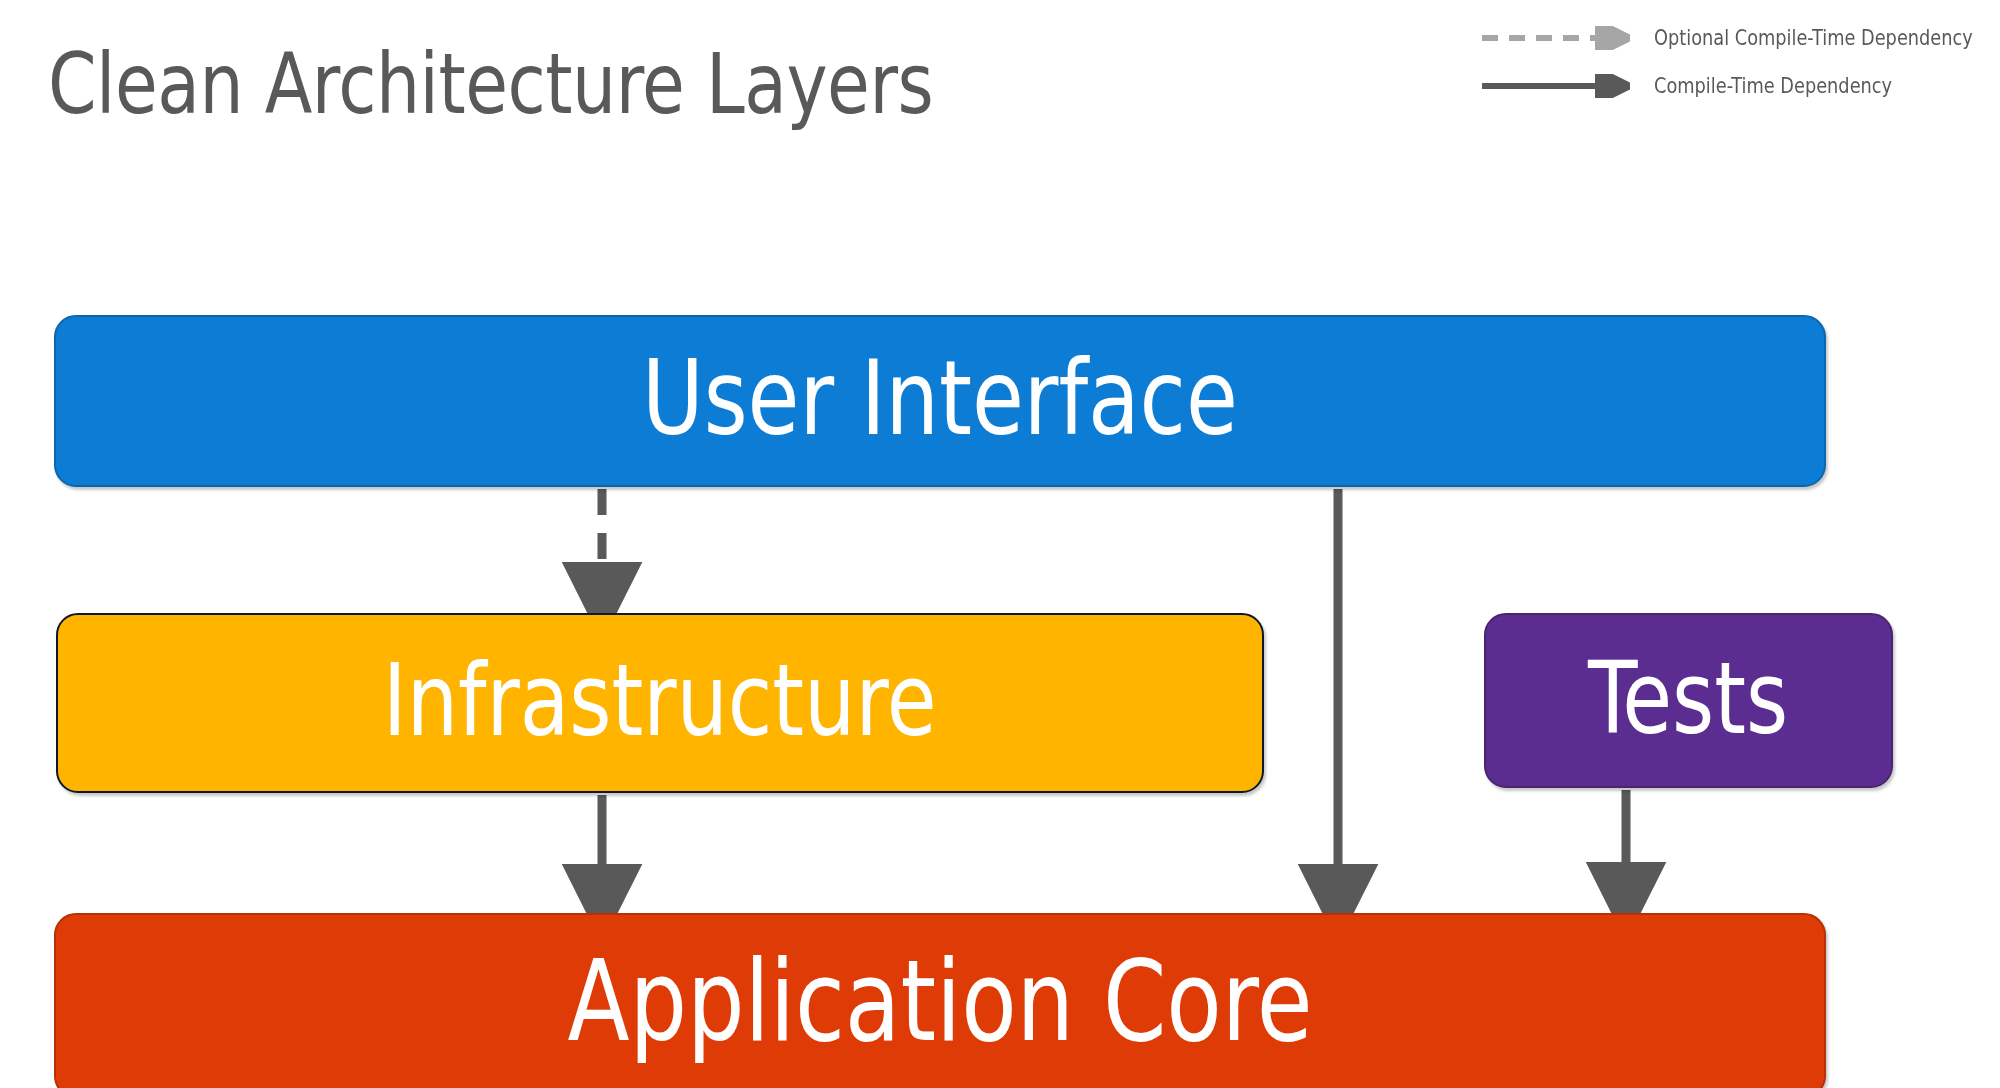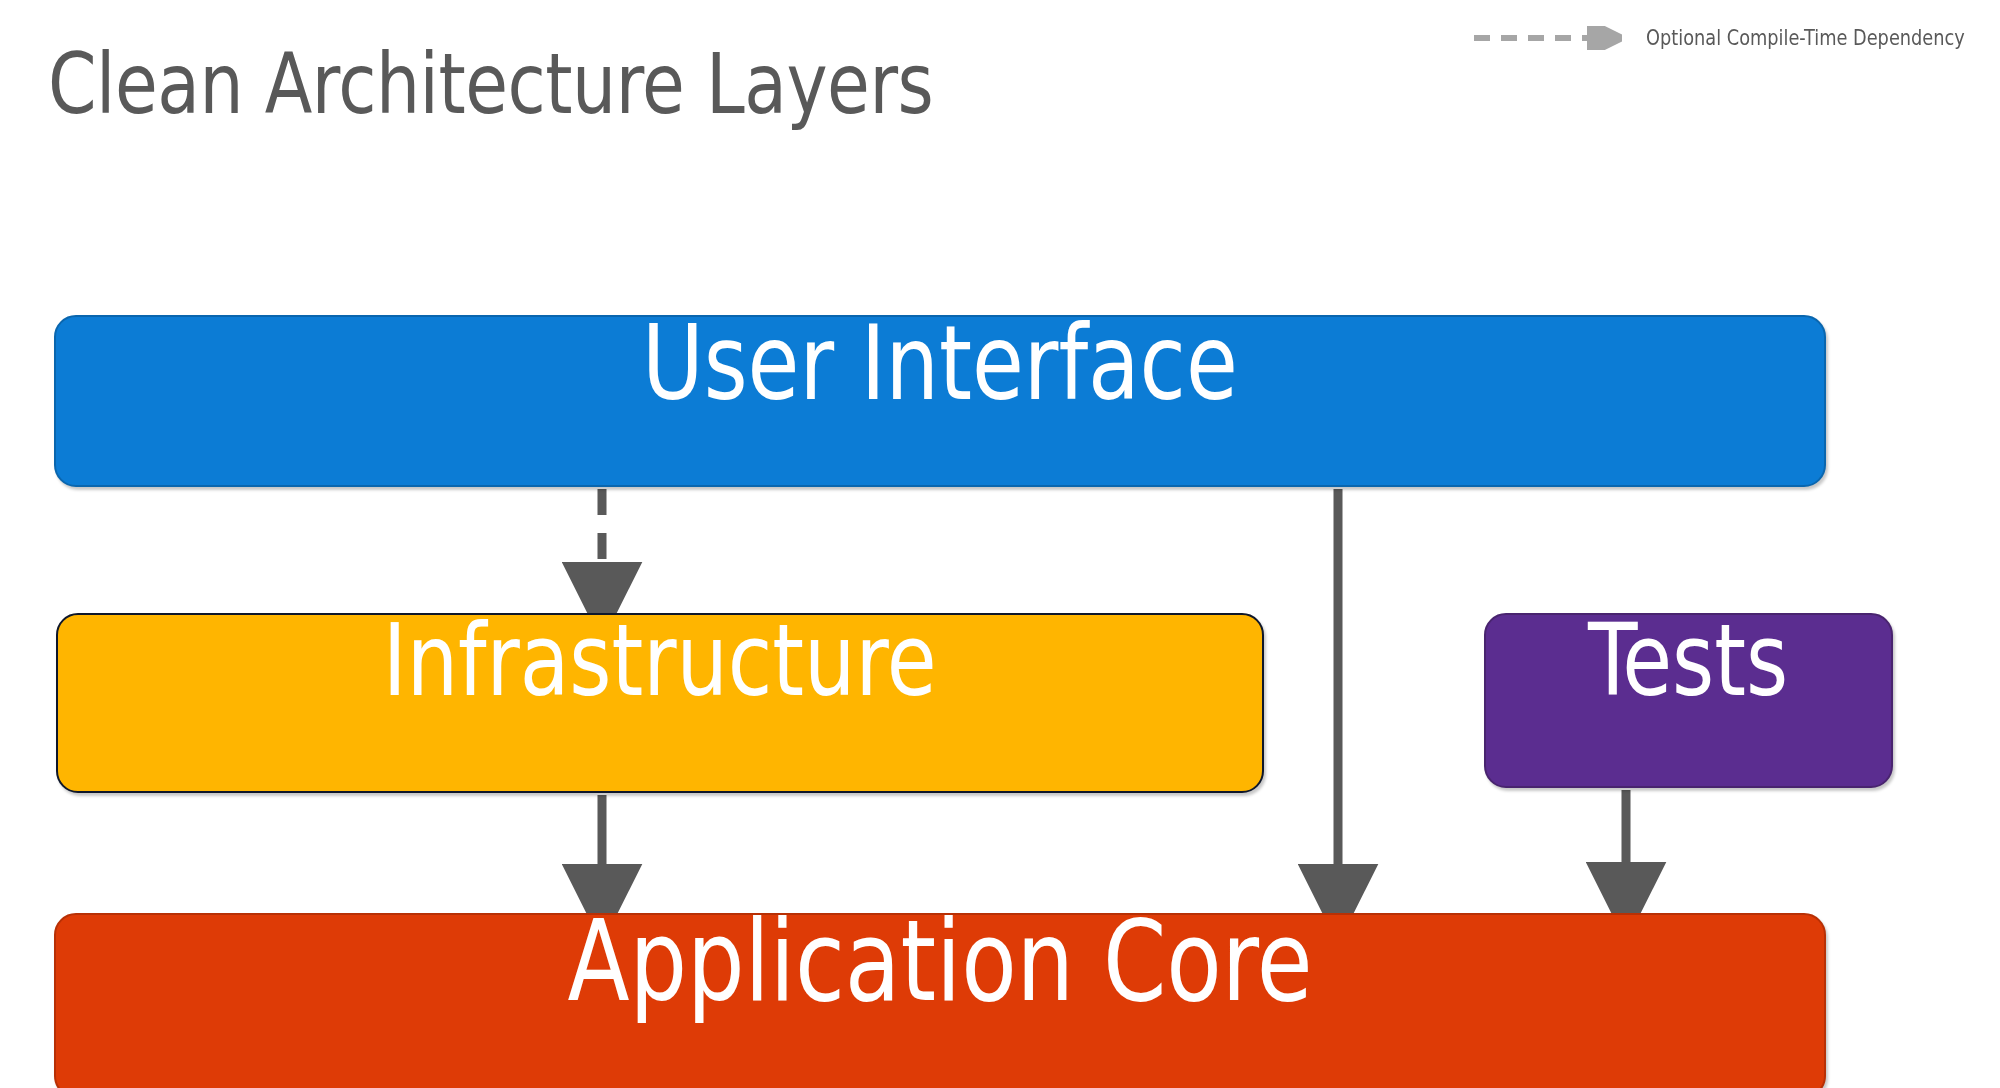--- a/index.html
+++ b/index.html
@@ -41,21 +41,21 @@
   
   #legend {
     position: absolute;
     left: 1450px;
     top: 16px;
     width: 540px;
     height: 96px;
   }
   .legend-row {
     position: absolute;
-    left: 8px;
+    left: 16px;
     height: 40px;
     display: flex;
     align-items: center;
   }
   .legend-row.row-0 { top: 2px; }
   .legend-row.row-1 { top: 50px; }
   .legend-glyph {
     position: relative;
     width: 150px;
     height: 24px;
@@ -70,20 +70,21 @@
     white-space: nowrap;
     transform: scaleX(0.94);
     transform-origin: left center;
   }
 
   
   .layer-box {
     position: absolute;
     border-radius: 22px;
     display: flex;
+    align-items: center;
     justify-content: center;
     box-sizing: border-box;
     box-shadow: 2px 3px 3px rgba(0,0,0,0.22);
   }
   .layer-label {
     font-family: "DejaVu Sans Condensed", "Liberation Sans", sans-serif;
     font-weight: 400;
     color: #ffffff;
     white-space: nowrap;
     line-height: 1.0;
@@ -146,20 +147,33 @@
             <marker id="mk-dashed" markerWidth="7" markerHeight="7" refX="0.2" refY="3.5" orient="auto">
               <path d="M0,0 L7,3.5 L0,7 z" fill="#A6A6A6"></path>
             </marker>
           </defs>
           <line x1="2" y1="12" x2="116" y2="12" stroke="#A6A6A6" stroke-width="6" stroke-dasharray="16,11" marker-end="url(#mk-dashed)"></line>
         </svg>
       </span>
       <span class="legend-label">Optional Compile-Time Dependency</span>
     </div>
 
+    <div class="legend-row row-1">
+      <span class="legend-glyph">
+        <svg width="150" height="24" viewBox="0 0 150 24" xmlns="http://www.w3.org/2000/svg">
+          <defs>
+            <marker id="mk-solid" markerWidth="7" markerHeight="7" refX="0.2" refY="3.5" orient="auto">
+              <path d="M0,0 L7,3.5 L0,7 z" fill="#595959"></path>
+            </marker>
+          </defs>
+          <line x1="2" y1="12" x2="116" y2="12" stroke="#595959" stroke-width="6" marker-end="url(#mk-solid)"></line>
+        </svg>
+      </span>
+      <span class="legend-label">Compile-Time Dependency</span>
+    </div>
 
   </div>
 
   <svg id="arrows" viewBox="0 0 2000 1088" xmlns="http://www.w3.org/2000/svg">
     <defs>
       <marker id="ah-solid" markerWidth="9" markerHeight="9" refX="4.6" refY="4.5" orient="auto">
         <path d="M0,0 L9,4.5 L0,9 z" fill="#595959"></path>
       </marker>
       <marker id="ah-dashed" markerWidth="9" markerHeight="9" refX="4.6" refY="4.5" orient="auto">
         <path d="M0,0 L9,4.5 L0,9 z" fill="#595959"></path>

